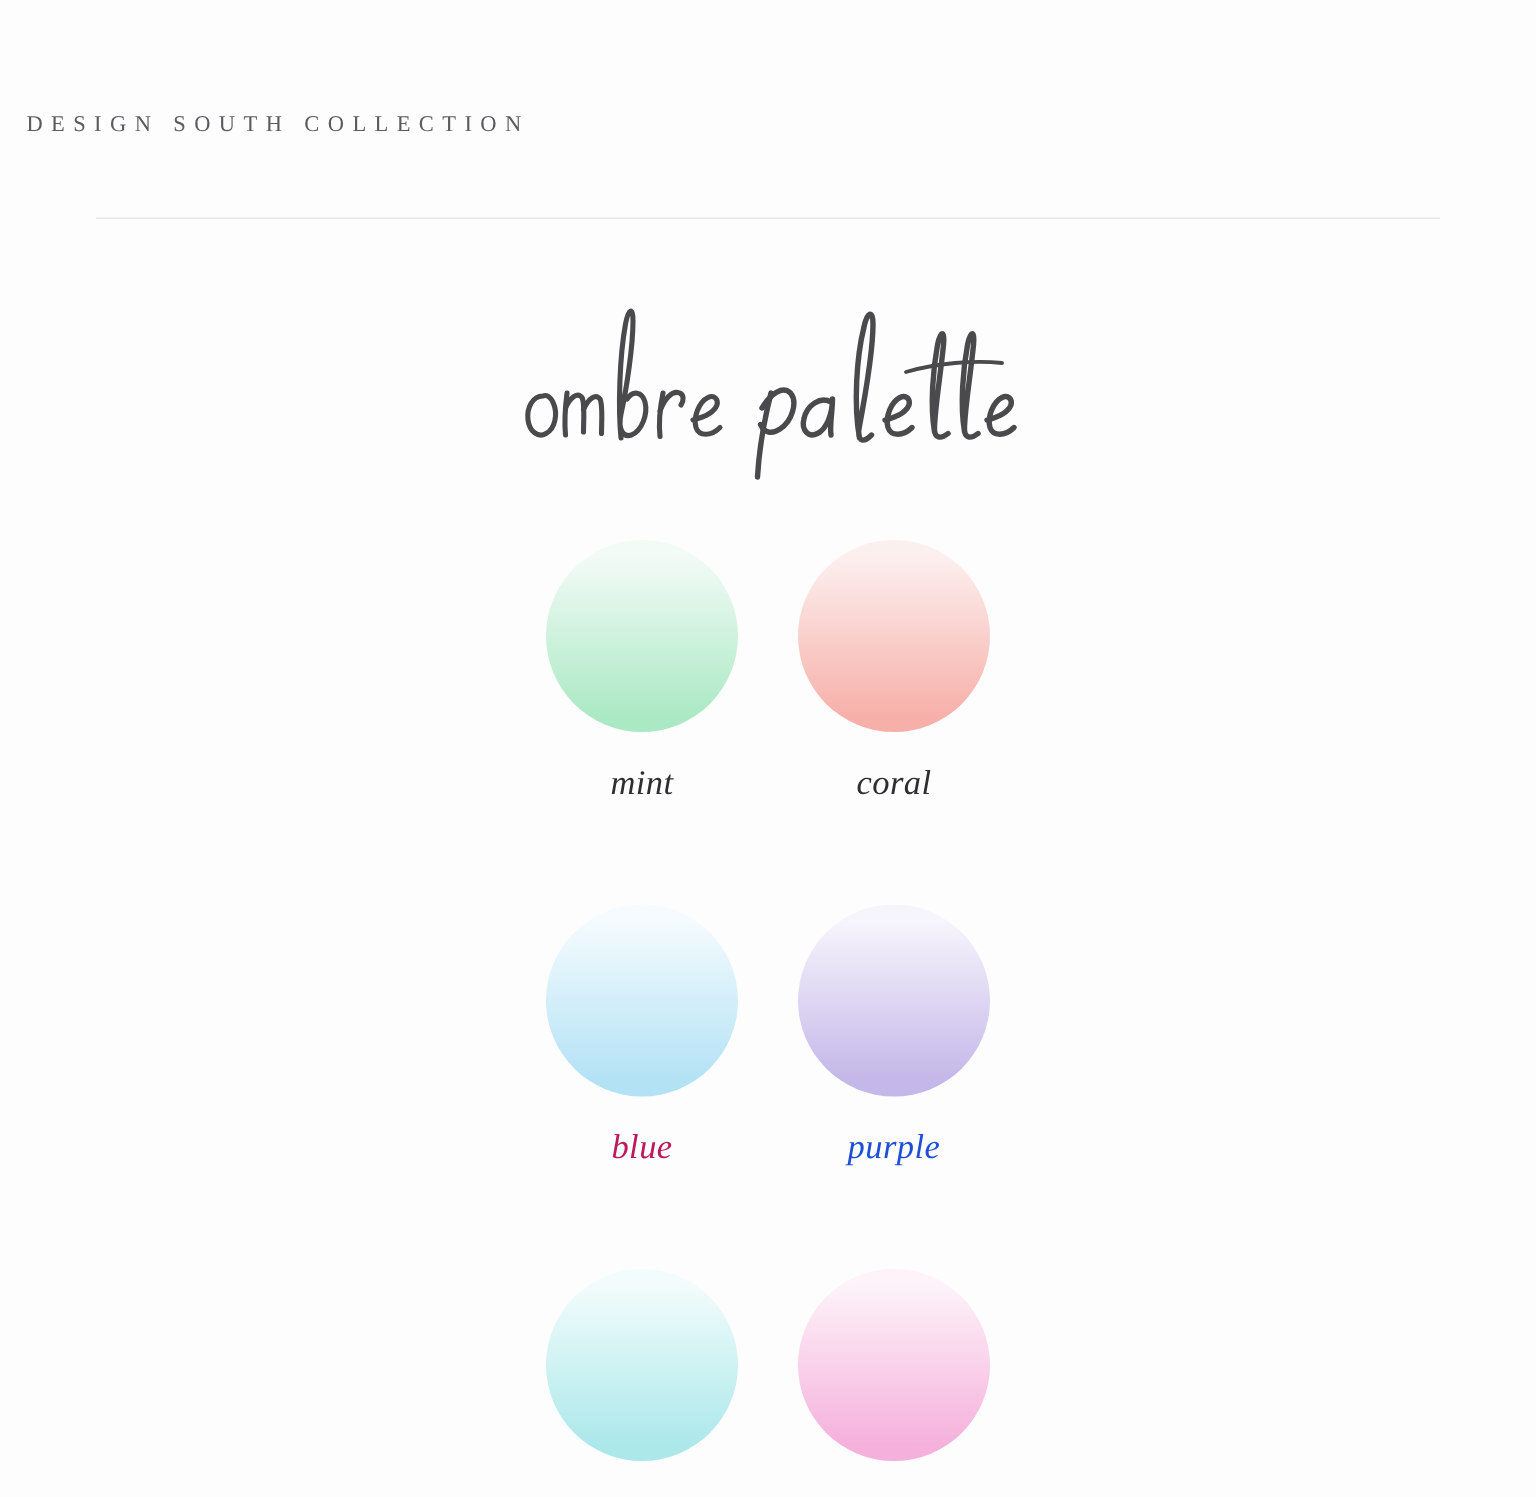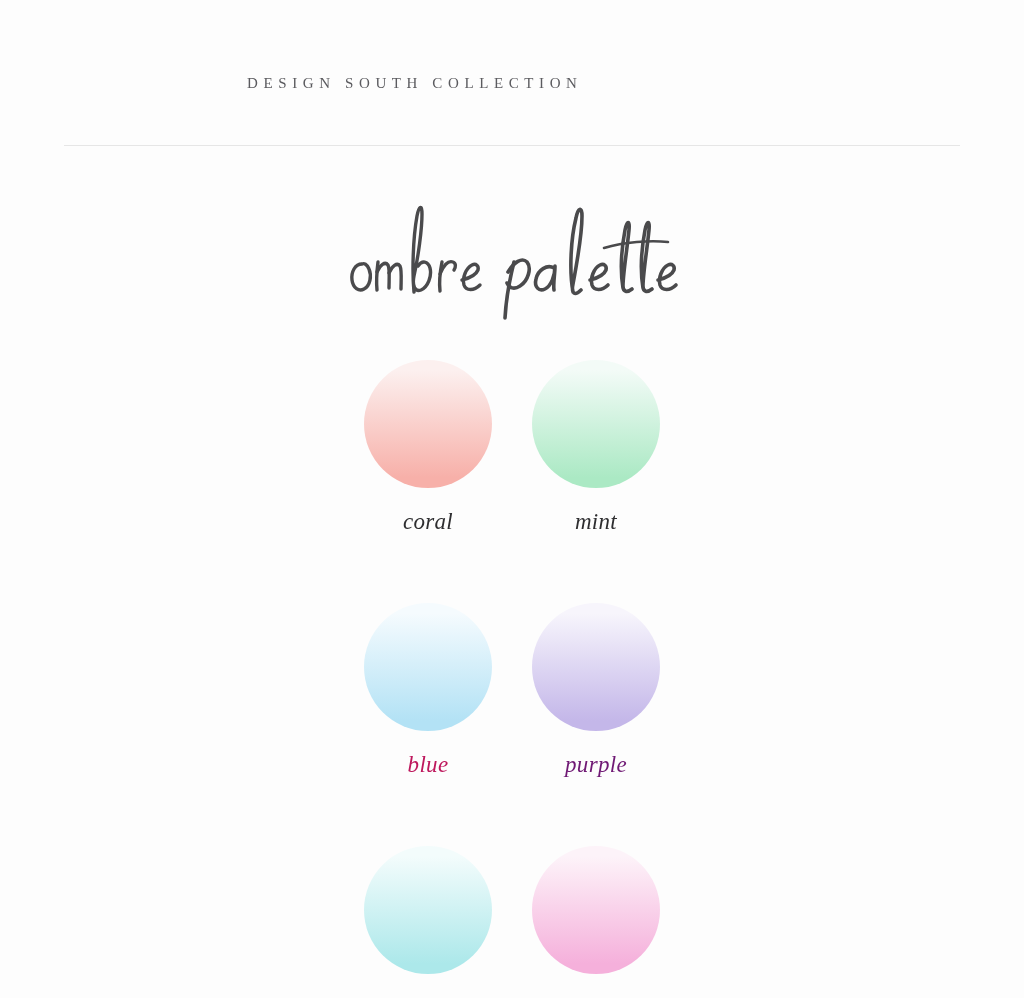--- a/index.html
+++ b/index.html
@@ -20,23 +20,22 @@
     position: relative;
     width: 1024px;
     height: 998px;
     box-sizing: border-box;
   }
 
   
   .brand-header {
     position: absolute;
     top: 74px;
-    left: 0;
+    left: 12px;
     width: 824px;
-    text-align: center;
   }
   .brand-header-text {
     display: inline-block;
     font-family: "Liberation Serif", "DejaVu Serif", serif;
     font-size: 15px;
     letter-spacing: 5.6px;
     color: #5b5b5f;
     text-indent: 5.6px;
     font-weight: 400;
     white-space: nowrap;
@@ -150,37 +149,37 @@
         <path d="M316 84 C324 82 330 79 332 74 C333 70 330 67 326 69 C320 72 316 82 318 89 C320 95 328 95 334 89" stroke-width="3.6"></path>
       </g>
     </svg>
 
   </div>
 
   <div class="swatch-grid">
 
     <div class="swatch-row">
       <div class="swatch-cell">
+        <div class="swatch-circle" style="background: linear-gradient(rgb(243, 251, 247) 0%, rgb(243, 251, 247) 8%, rgb(171, 233, 196) 92%, rgb(171, 233, 196) 100%);"></div>
+        <div class="swatch-label" style="color: rgb(46, 46, 48);">mint</div>
+      </div>
+      <div class="swatch-cell">
         <div class="swatch-circle" style="background: linear-gradient(rgb(252, 240, 239) 0%, rgb(252, 240, 239) 8%, rgb(247, 176, 169) 92%, rgb(247, 176, 169) 100%);"></div>
         <div class="swatch-label" style="color: rgb(46, 46, 48);">coral</div>
-      </div>
-      <div class="swatch-cell">
-        <div class="swatch-circle" style="background: linear-gradient(rgb(243, 251, 247) 0%, rgb(243, 251, 247) 8%, rgb(171, 233, 196) 92%, rgb(171, 233, 196) 100%);"></div>
-        <div class="swatch-label" style="color: rgb(46, 46, 48);">mint</div>
       </div>
     </div>
 
     <div class="swatch-row">
       <div class="swatch-cell">
         <div class="swatch-circle" style="background: linear-gradient(rgb(245, 251, 254) 0%, rgb(245, 251, 254) 8%, rgb(179, 226, 245) 92%, rgb(179, 226, 245) 100%);"></div>
         <div class="swatch-label" style="color: #be185d;">blue</div>
       </div>
       <div class="swatch-cell">
         <div class="swatch-circle" style="background: linear-gradient(rgb(247, 245, 252) 0%, rgb(247, 245, 252) 8%, rgb(196, 183, 233) 92%, rgb(196, 183, 233) 100%);"></div>
-        <div class="swatch-label" style="color: #701a75;">purple</div>
+        <div class="swatch-label" style="color: #1d4ed8;">purple</div>
       </div>
     </div>
 
     <div class="swatch-row">
       <div class="swatch-cell">
         <div class="swatch-circle" style="background: linear-gradient(rgb(243, 252, 252) 0%, rgb(243, 252, 252) 8%, rgb(172, 232, 234) 92%, rgb(172, 232, 234) 100%);"></div>
         <div class="swatch-label" style="color: rgb(46, 46, 48);">teal</div>
       </div>
       <div class="swatch-cell">
         <div class="swatch-circle" style="background: linear-gradient(rgb(253, 243, 249) 0%, rgb(253, 243, 249) 8%, rgb(245, 176, 219) 92%, rgb(245, 176, 219) 100%);"></div>

